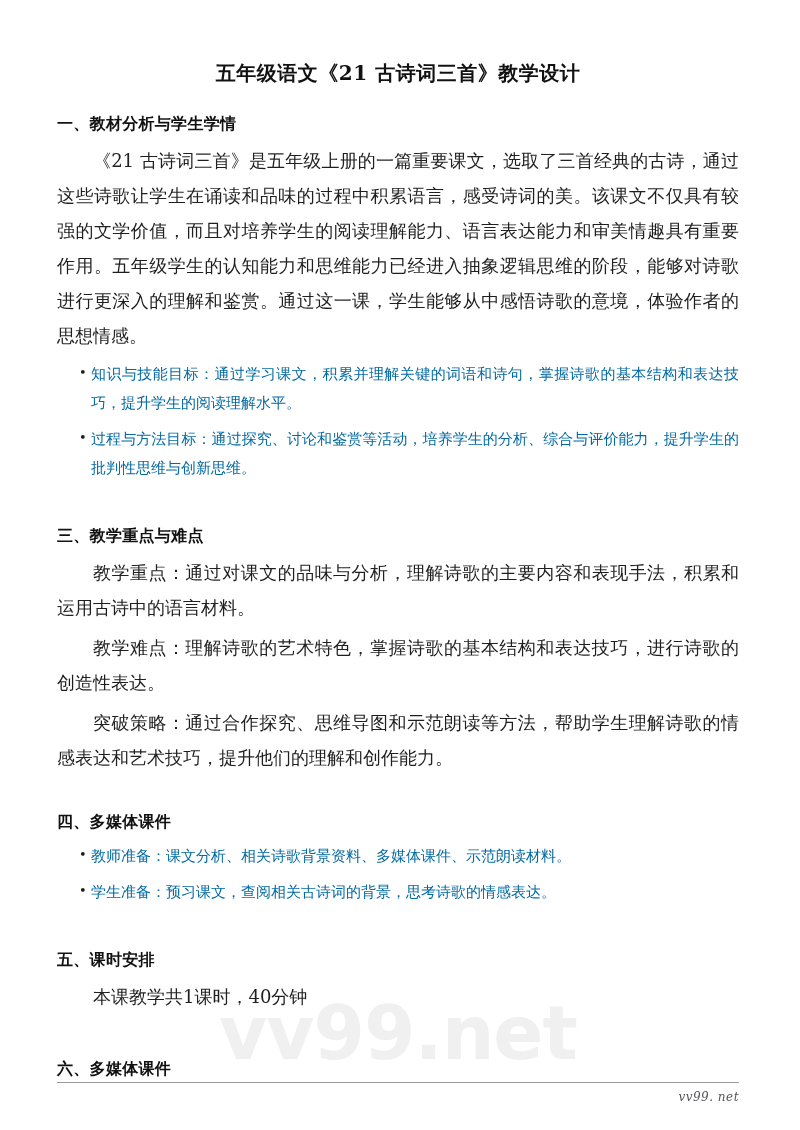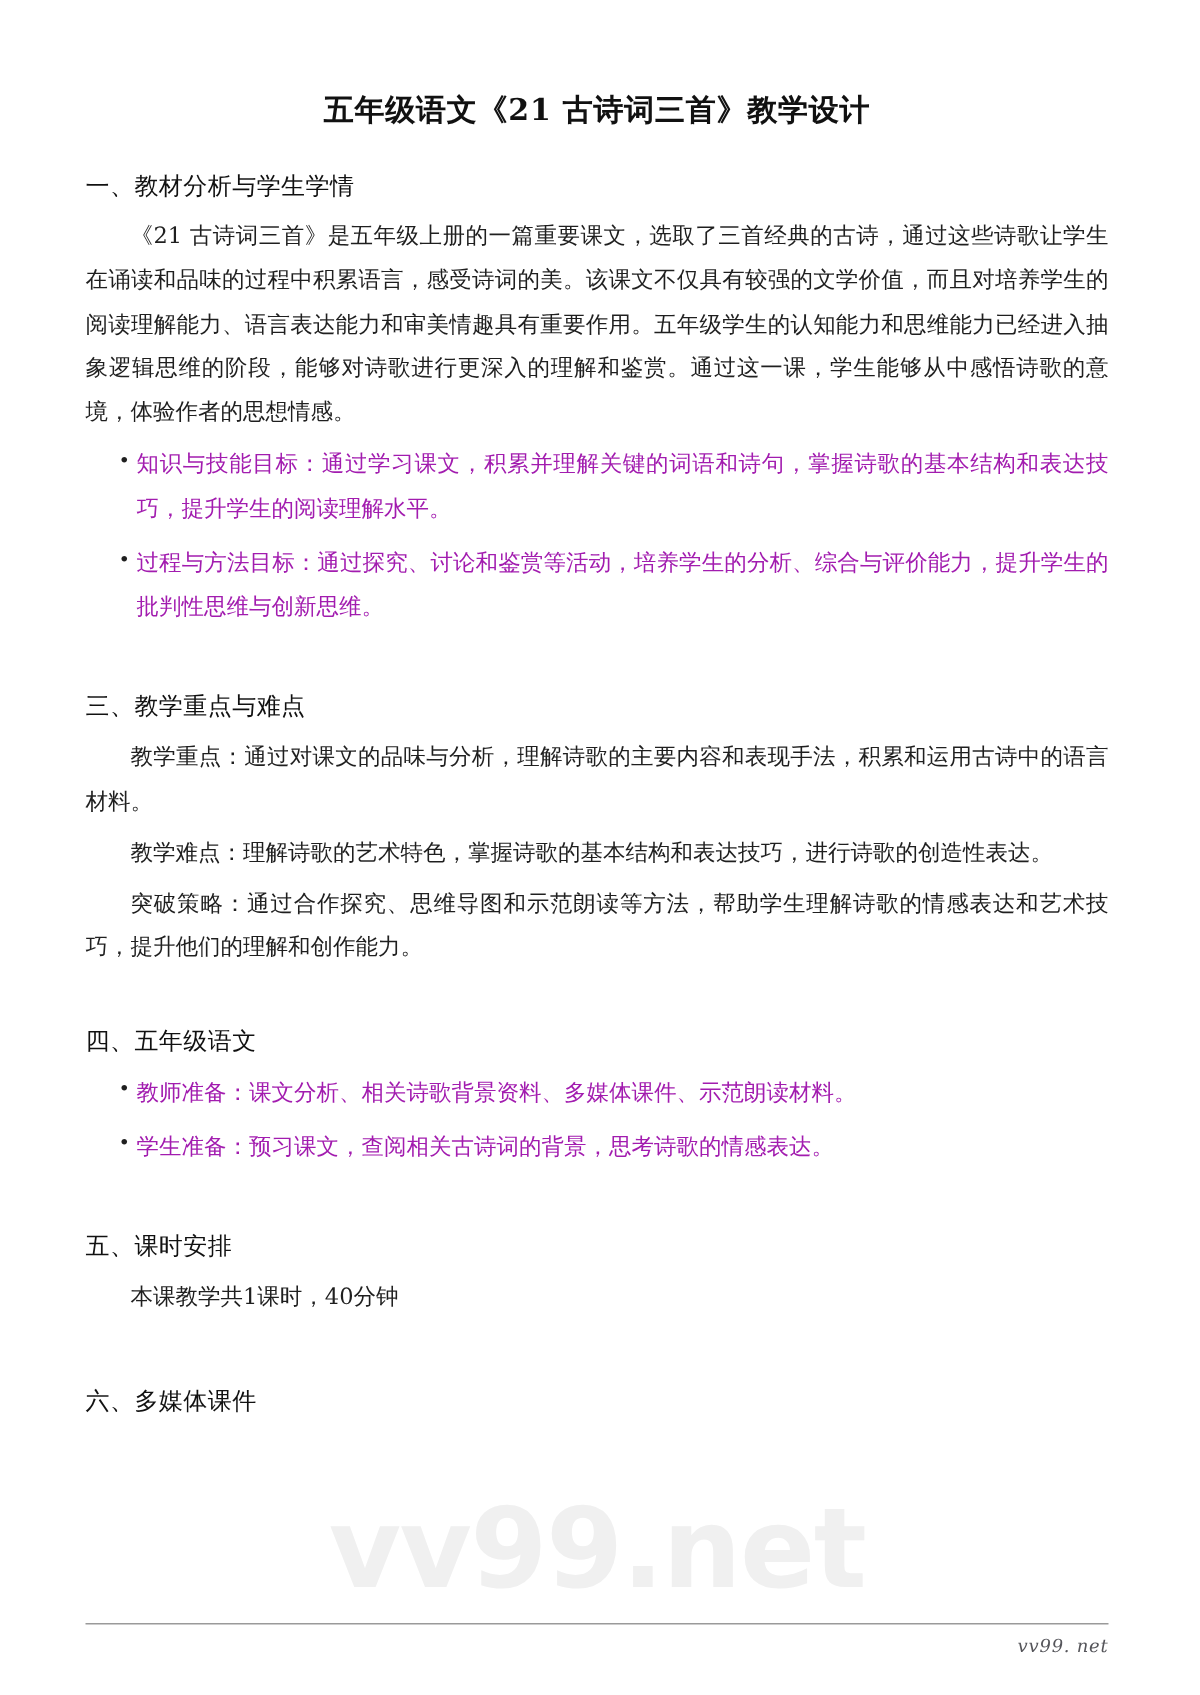--- a/index.html
+++ b/index.html
@@ -54,49 +54,49 @@
     line-height: 1.5;
     color: #111;
   }
 
   
   .section-heading {
     margin: 0;
     padding-top: 26px;
     padding-bottom: 6px;
     font-size: 16px;
-    font-weight: normal;
+    font-weight: bold;
     letter-spacing: 0.3px;
     color: #111;
   }
 
   
   .para {
     margin: 0;
     padding: 2px 0 3px 0;
-    font-size: 15px;
+    font-size: 18px;
     line-height: 1.95;
     text-align: justify;
     text-indent: 2em;
     color: #1f1f1f;
   }
 
   
   ul.bullets {
     margin: 2px 0 2px 0;
     padding: 0 0 0 22px;
     list-style: none;
   }
   ul.bullets li {
     position: relative;
     font-size: 15px;
     line-height: 1.95;
     text-align: justify;
     padding: 1px 0 6px 12px;
-    color: #a21caf;
+    color: #0369a1;
   }
   ul.bullets li::before {
     content: "\2022";
     position: absolute;
     left: 0;
     top: 1px;
     font-size: 13px;
     line-height: 1.95;
     color: #1f1f1f;
   }
@@ -147,21 +147,21 @@
 
     <div class="spacer-sm"></div>
 
     <h2 class="section-heading">三、教学重点与难点</h2>
     <p class="para">教学重点：通过对课文的品味与分析，理解诗歌的主要内容和表现手法，积累和运用古诗中的语言材料。</p>
     <p class="para">教学难点：理解诗歌的艺术特色，掌握诗歌的基本结构和表达技巧，进行诗歌的创造性表达。</p>
     <p class="para">突破策略：通过合作探究、思维导图和示范朗读等方法，帮助学生理解诗歌的情感表达和艺术技巧，提升他们的理解和创作能力。</p>
 
     <div class="spacer-sm"></div>
 
-    <h2 class="section-heading">四、五年级语文</h2>
+    <h2 class="section-heading">四、多媒体课件</h2>
     <ul class="bullets">
       <li>教师准备：课文分析、相关诗歌背景资料、多媒体课件、示范朗读材料。</li>
       <li>学生准备：预习课文，查阅相关古诗词的背景，思考诗歌的情感表达。</li>
     </ul>
 
     <div class="spacer-sm"></div>
 
     <h2 class="section-heading">五、课时安排</h2>
     <p class="para">本课教学共1课时，40分钟</p>
 

